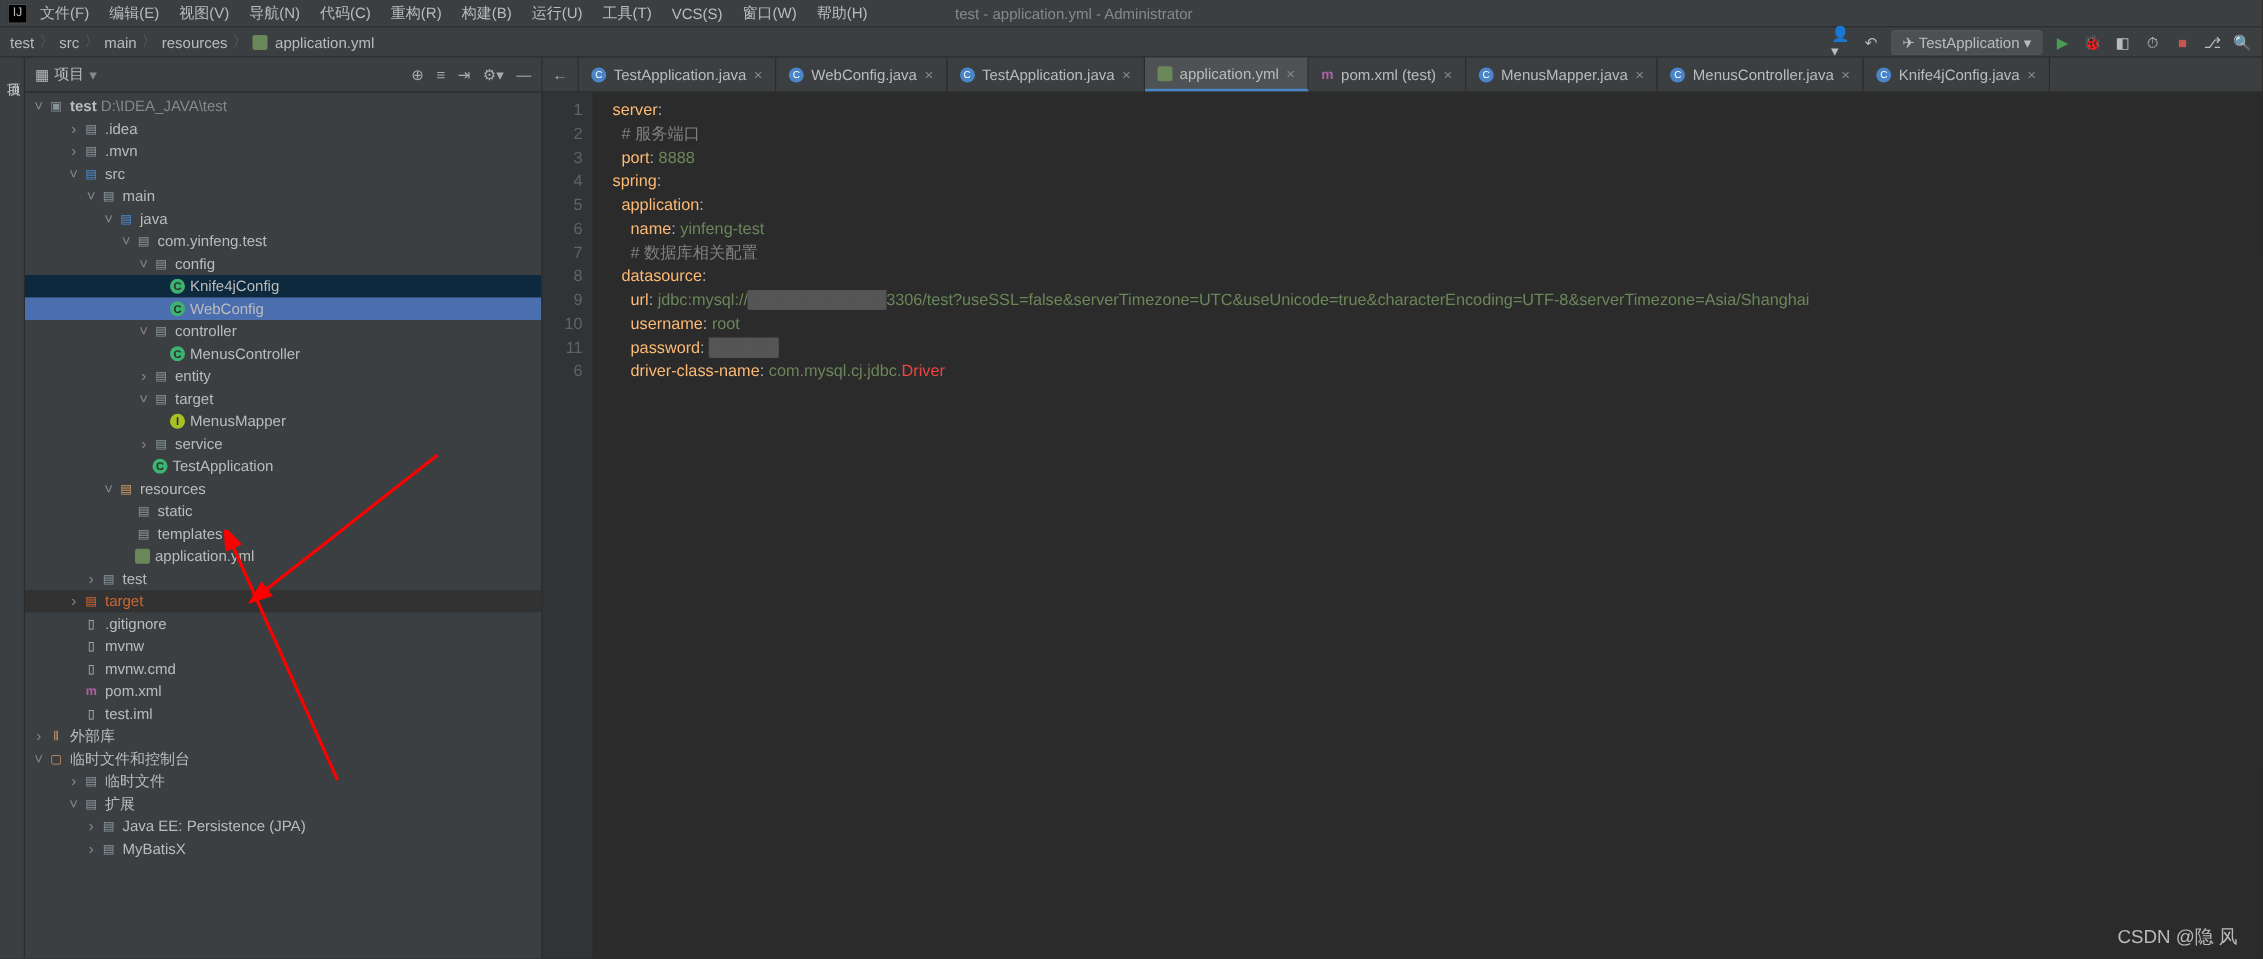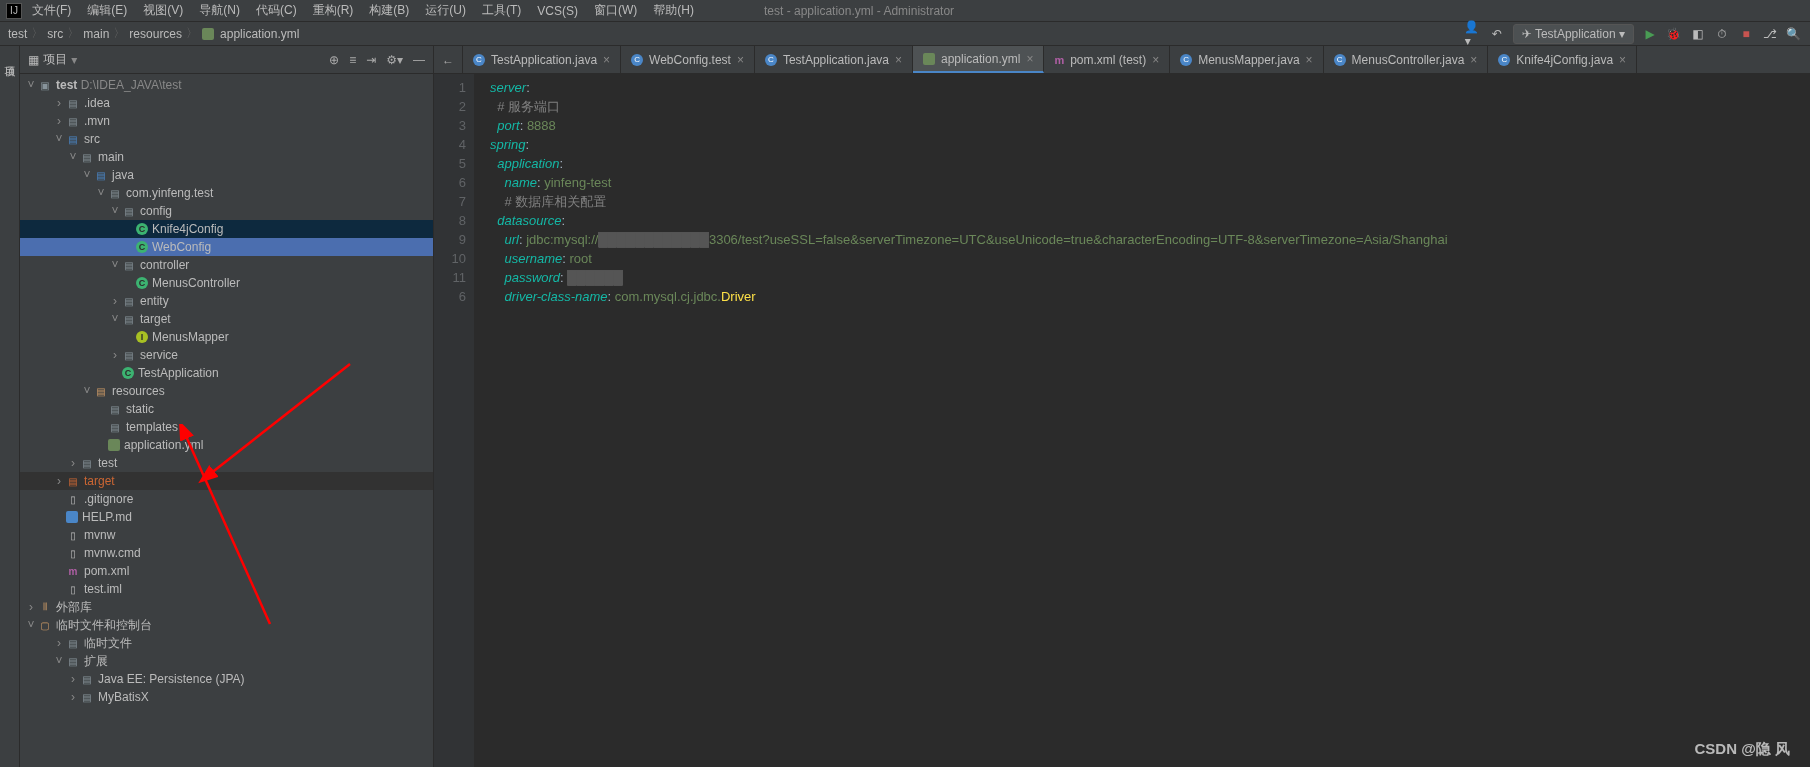--- a/index.html
+++ b/index.html
@@ -43,25 +43,25 @@
 .tabs { height:28px; background:#3c3f41; display:flex; align-items:stretch; border-bottom:1px solid #2b2b2b; }
 .tab { display:flex; align-items:center; padding:0 10px; gap:6px; border-right:1px solid #2b2b2b; cursor:pointer; color:#bbb; }
 .tab.active { background:#4e5254; border-bottom:2px solid #4a86c7; }
 .tab .close { color:#888; cursor:pointer; }
 .tab .ico-c { width:12px; height:12px; border-radius:50%; background:#4a86c7; font-size:8px; display:flex; align-items:center; justify-content:center; color:#fff; }
 .tab .ico-yml { width:12px; height:12px; background:#6a8759; border-radius:2px; }
 .tab .ico-xml { font-weight:bold; color:#b05fa5; font-size:11px; }
 .editor-body { flex:1; display:flex; font-family:Consolas,monospace; font-size:13px; }
 .gutter { width:40px; background:#313335; color:#606366; text-align:right; padding:4px 8px 4px 0; line-height:19px; }
 .code { flex:1; padding:4px 0 4px 16px; line-height:19px; white-space:pre; color:#a9b7c6; }
-.k-key { color:#14b8a6;font-style:italic; }
+.k-key { color:#fdba74; }
 .k-str { color:#6a8759; }
 .k-cmt { color:#808080; }
-.k-cl { color:#fde047; }
-.watermark { position:absolute; bottom:8px; right:20px; color:#ddd; font-size:15px; opacity:.8;font-weight:bold; }
+.k-cl { color:#ef4444; }
+.watermark { position:absolute; bottom:8px; right:20px; color:#ddd; font-size:15px; opacity:.8; }
 .arrow { position:absolute; pointer-events:none; }
 </style>
 </head>
 <body>
 
 <div class="menubar">
   <span class="logo">IJ</span>
   <span class="item">文件(F)</span>
   <span class="item">编辑(E)</span>
   <span class="item">视图(V)</span>
@@ -226,24 +226,20 @@
       <div class="tree-row target" style="padding-left:32px">
           <span class="tw">›</span>
           <span class="ic folder-ic" style="color:#cc6633">▤</span>
           <span class="label" style="color:#cc6633">target</span>
         </div>
       <div class="tree-row" style="padding-left:46px">
           <span class="ic">▯</span>
           <span class="label">.gitignore</span>
         </div>
       <div class="tree-row" style="padding-left:46px">
-          <span class="ic md-ic"></span>
-          <span class="label">HELP.md</span>
-        </div>
-      <div class="tree-row" style="padding-left:46px">
           <span class="ic">▯</span>
           <span class="label">mvnw</span>
         </div>
       <div class="tree-row" style="padding-left:46px">
           <span class="ic">▯</span>
           <span class="label">mvnw.cmd</span>
         </div>
       <div class="tree-row" style="padding-left:46px">
           <span class="ic xml-ic">m</span>
           <span class="label">pom.xml</span>
@@ -308,21 +304,21 @@
         <span class="tbtn">←</span>
       </div>
       <div class="tabs" style="flex:1">
         <div class="tab">
             <span class="ico-c">C</span>
             <span>TestApplication.java</span>
             <span class="close">×</span>
           </div>
         <div class="tab">
             <span class="ico-c">C</span>
-            <span>WebConfig.test</span>
+            <span>WebConfig.java</span>
             <span class="close">×</span>
           </div>
         <div class="tab">
             <span class="ico-c">C</span>
             <span>TestApplication.java</span>
             <span class="close">×</span>
           </div>
         <div class="tab active">
             <span class="ico-yml"></span>
             <span>application.yml</span>

